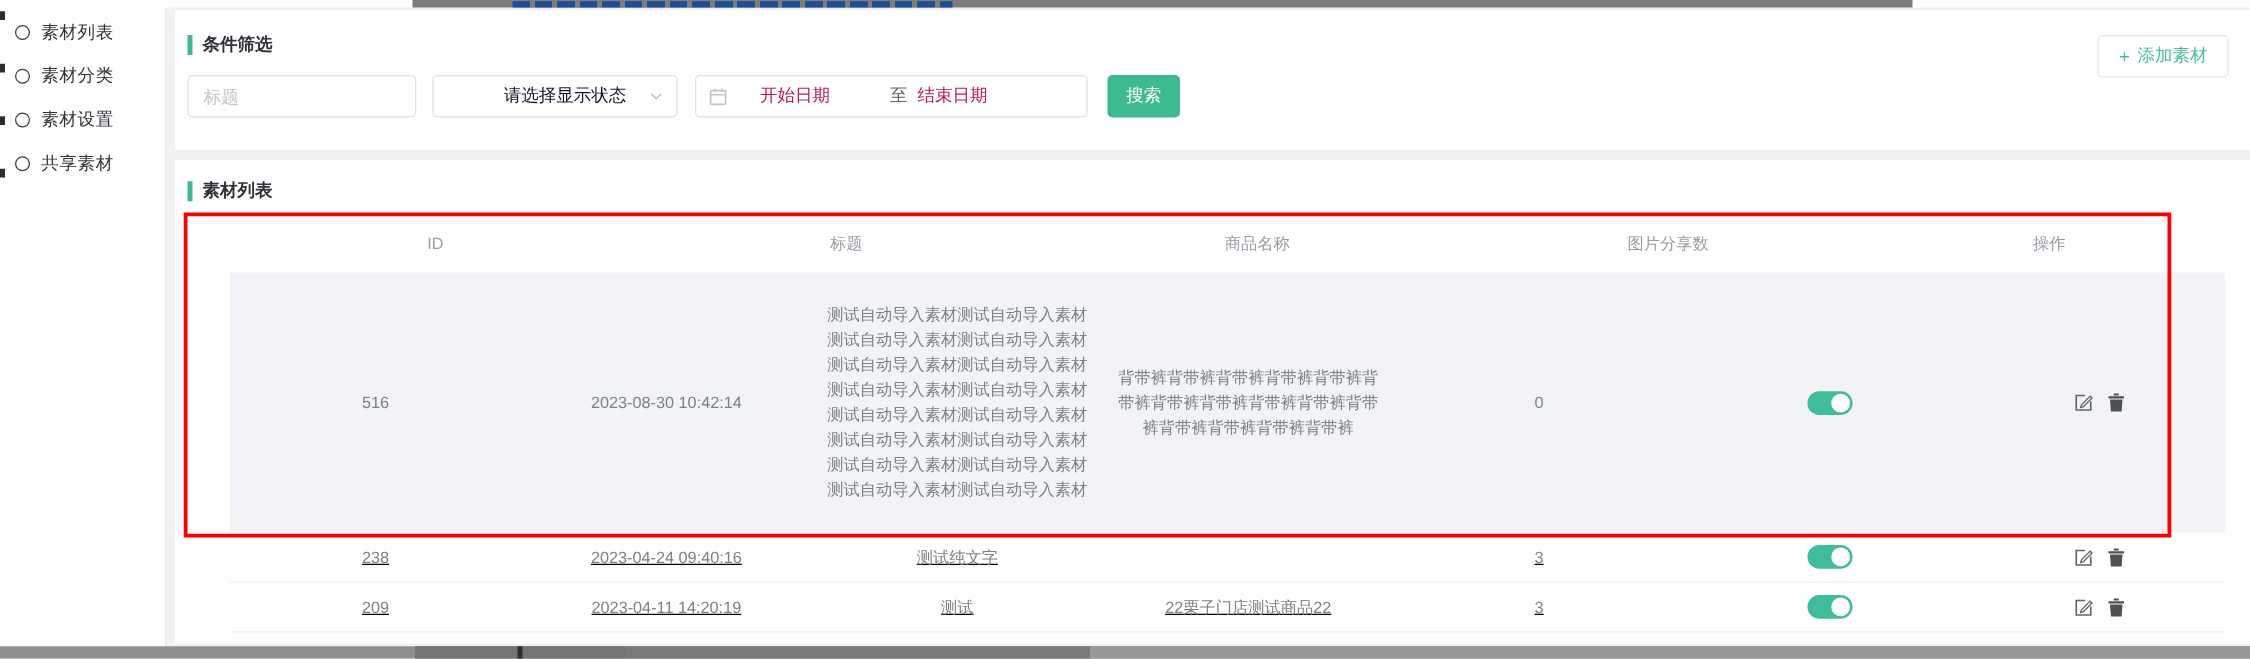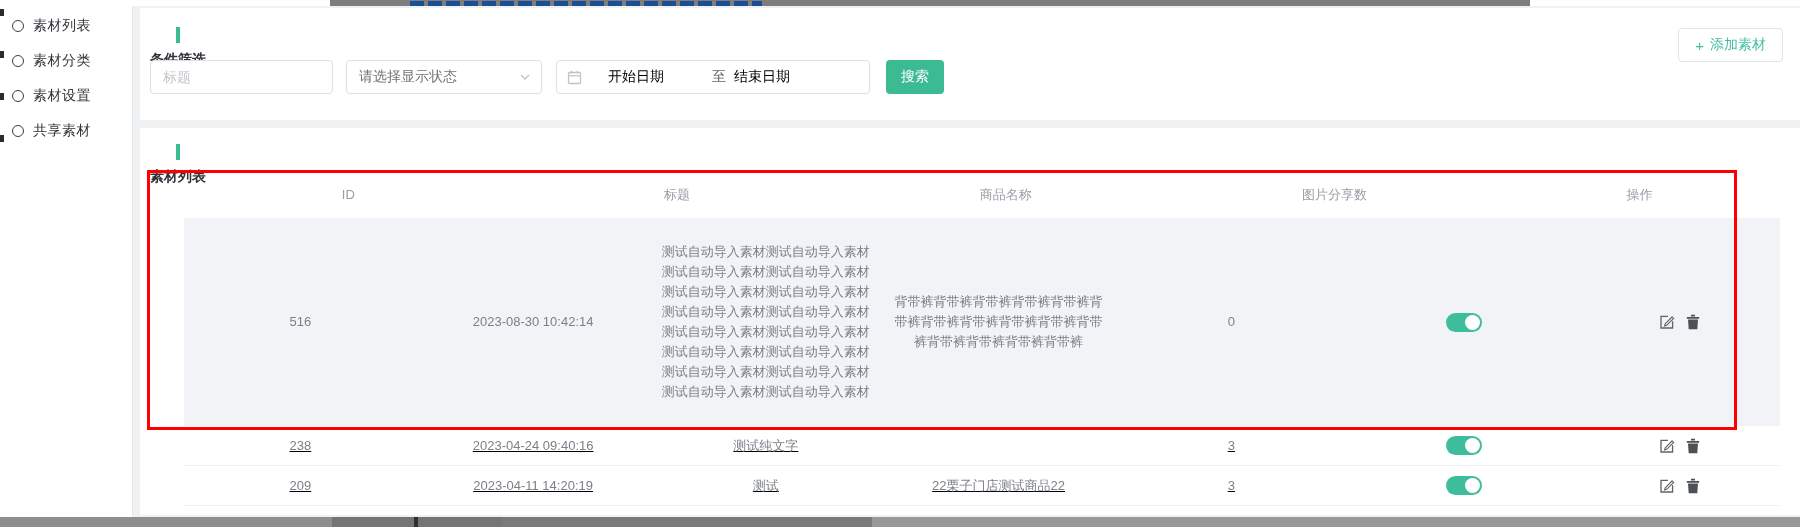--- a/index.html
+++ b/index.html
@@ -28,36 +28,36 @@
   .side-item .ring { width:12px; height:12px; border:1.8px solid #3a3d42; border-radius:50%; flex:0 0 auto; }
   .side-item .lbl { font-size:14px; color:#2f3338; letter-spacing:.5px; }
 
   
   .main-bg { position:absolute; left:133px; top:6px; right:0; bottom:10px; background:#f0f1f3; }
 
   .card { position:absolute; background:#ffffff; }
   .card-filter { left:140px; top:8px; width:1660px; height:112px; }
   .card-table  { left:140px; top:128px; width:1660px; height:387px; }
 
-  .section-title { display:flex; align-items:center; gap:8px;flex-direction:column; }
+  .section-title { display:flex; align-items:center; gap:8px; }
   .section-title .bar { width:4px; height:16px; background:#3cba92; }
   .section-title .txt { font-size:14px; font-weight:bold; color:#2f3338; }
 
   
   .card-filter .section-title { position:absolute; left:10px; top:19px; }
   .filter-row { position:absolute; left:10px; top:52px; display:flex; align-items:center; }
   .f-input { width:183px; height:34px; border:1px solid #dcdfe6; border-radius:4px; padding:0 12px;
     font-size:14px; color:#606266; outline:none; font-family:inherit; }
   .f-input::placeholder { color:#c0c4cc; }
   .f-select { width:196px; height:34px; border:1px solid #dcdfe6; border-radius:4px; margin-left:13px;
     display:flex; align-items:center; justify-content:space-between; padding:0 10px 0 12px; cursor:pointer; background:#fff; }
-  .f-select .ph { font-size:14px; color:#737373; }
+  .f-select .ph { font-size:14px; color:#0f172a;margin-left:44px; }
   .f-date { width:314px; height:34px; border:1px solid #dcdfe6; border-radius:4px; margin-left:14px;
     display:flex; align-items:center; padding:0 10px; background:#fff; cursor:pointer; }
-  .f-date .ph { font-size:14px; color:#000000; }
+  .f-date .ph { font-size:14px; color:#be185d; }
   .f-date .start { margin-left:26px; width:96px; }
   .f-date .sep { font-size:14px; color:#5f6368; margin:0 8px; }
   .f-date .end { width:96px; }
   .btn-search { width:58px; height:34px; margin-left:16px; background:#3cba92; color:#ffffff; border:none;
     border-radius:4px; font-size:14px; cursor:pointer; font-family:inherit; }
   .btn-add { position:absolute; right:17px; top:20px; height:34px; padding:0 16px; background:#ffffff;
     border:1px solid #e0e4ea; border-radius:4px; color:#45bda1; font-size:14px; cursor:pointer;
     display:flex; align-items:center; gap:6px; font-family:inherit; }
   .btn-add .plus { font-size:15px; }
 

